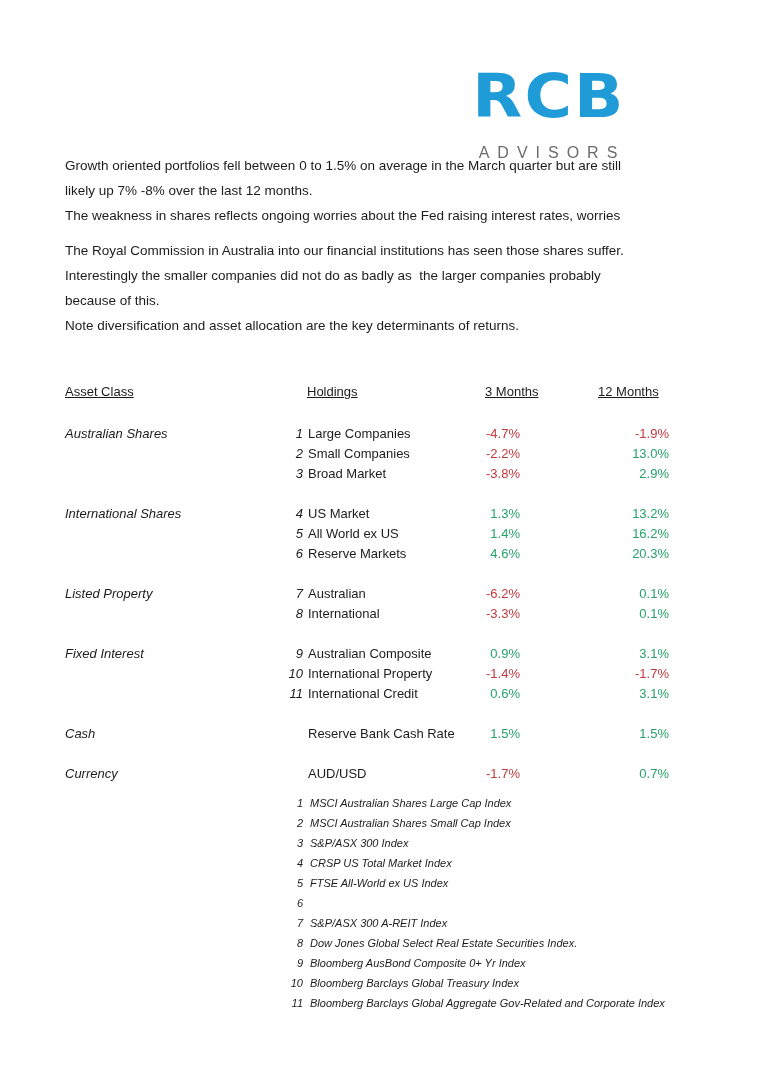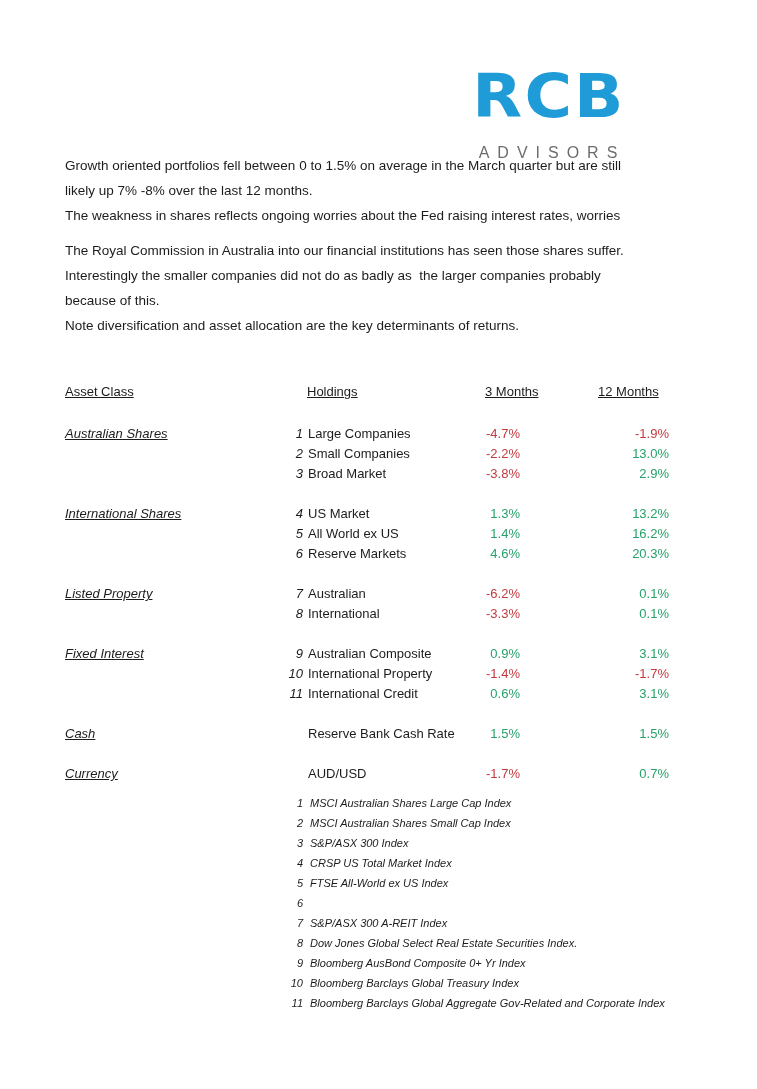--- a/index.html
+++ b/index.html
@@ -50,21 +50,21 @@
   }
   .h-asset    { left: 65px; }
   .h-holdings { left: 307px; }
   .h-3m       { left: 485px; }
   .h-12m      { left: 598px; }
 
   #table-sections { position: absolute; top: 424px; left: 0; width: 757px; font-size: 13px; }
   .section { margin-bottom: 20px; }
   .trow { position: relative; height: 20px; }
   .cell { position: absolute; line-height: 20px; white-space: pre; }
-  .asset { left: 65px; font-style: italic; text-decoration: underline; }
+  .asset { left: 65px; font-style: italic; }
   .num   { left: 268px; width: 35px; text-align: right; font-style: italic; }
   .name  { left: 308px; }
   .m3    { left: 430px; width: 90px; text-align: right; }
   .m12   { left: 579px; width: 90px; text-align: right; }
   .pos   { color: var(--pos, #27a169); }
   .neg   { color: var(--neg, #c23a3e); }
 
   
   #footnotes { position: absolute; top: 793px; left: 0; width: 757px; font-size: 11px; font-style: italic; }
   .fn { position: relative; height: 20px; }

